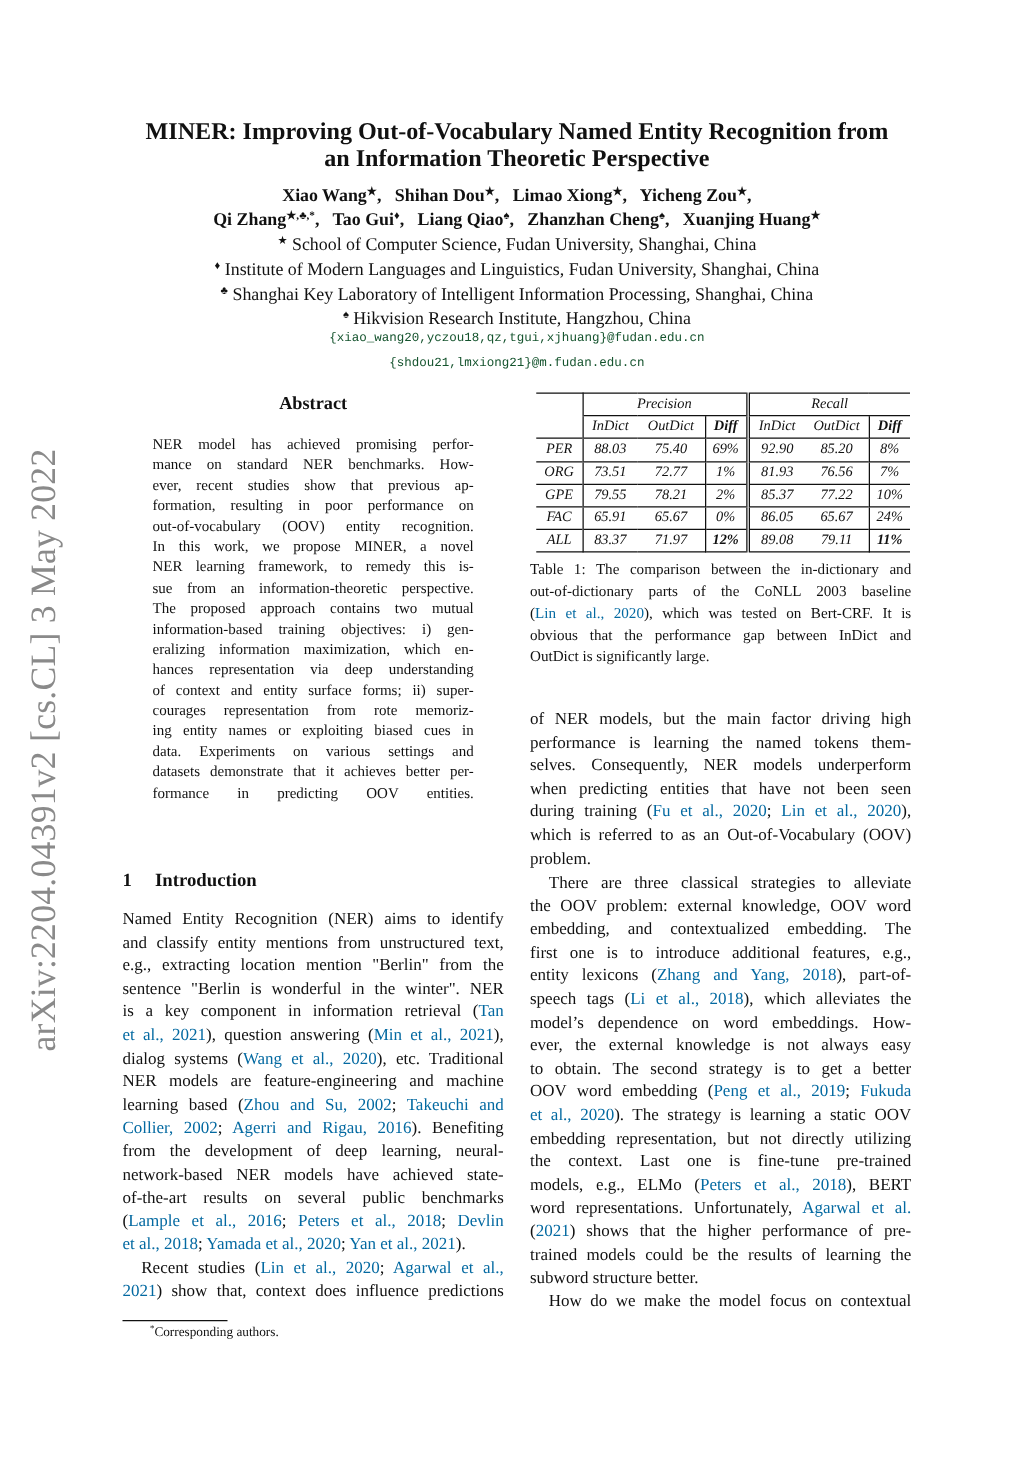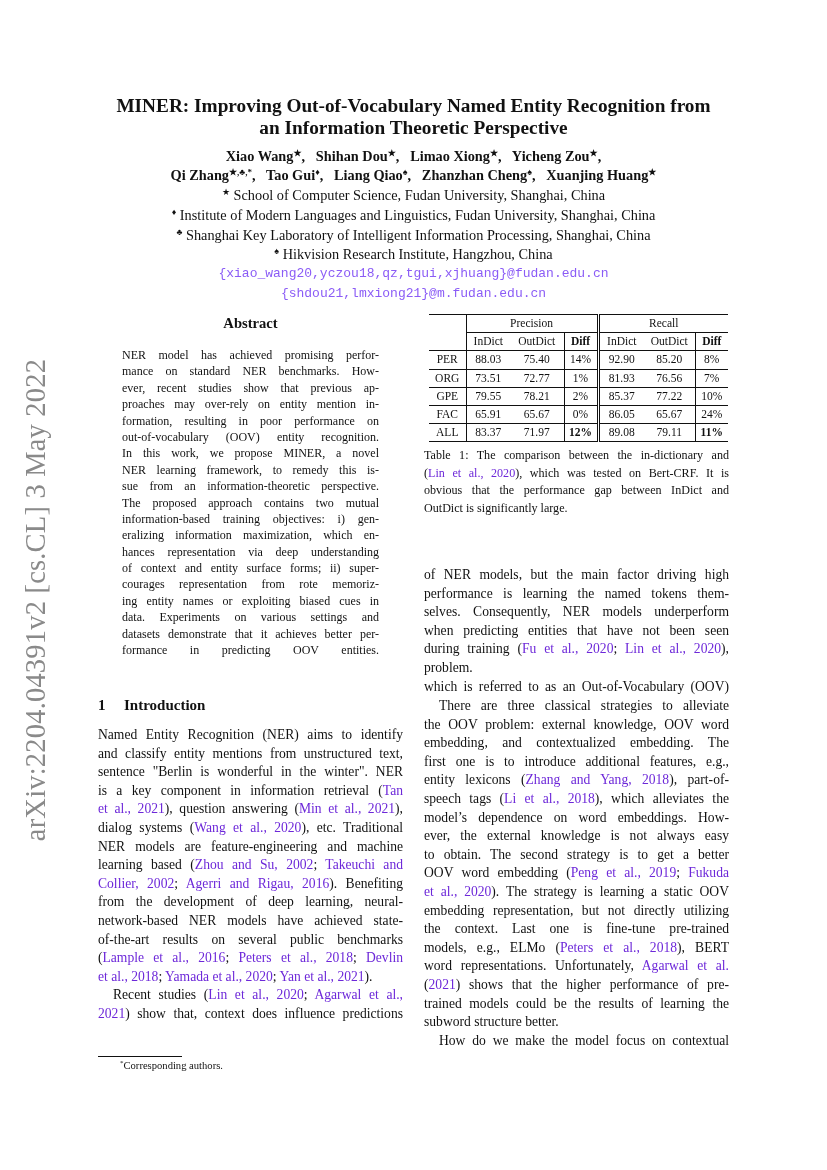--- a/index.html
+++ b/index.html
@@ -1,29 +1,29 @@
 <!DOCTYPE html>
 <html><head>
 <meta charset="utf-8">
 <style>
   html, body { margin: 0; padding: 0; background: #ffffff; }
   body { width: 827px; height: 1170px; position: relative; overflow: hidden;
          font-family: "Liberation Serif", "DejaVu Serif", serif; color: #111; }
   .abs { position: absolute; }
-  .cite { color: #6d28d9; }
+  .cite { color: #0369a1; }
 
   #arxiv-stamp { left: 36px; top: 600px; transform: translate(-50%, -50%) rotate(-90deg);
     white-space: nowrap; font-size: 28.5px; color: #8a8a8a; letter-spacing: 0.2px; }
 
   #title { left: 80px; width: 667px; top: 95px; text-align: center; font-weight: bold;
     font-size: 19.3px; line-height: 22px; }
   .authors { left: 80px; width: 667px; text-align: center; font-weight: bold; font-size: 14.3px; }
   .affil { left: 80px; width: 667px; text-align: center; font-size: 14.3px; }
   .email { left: 80px; width: 667px; text-align: center; font-family: "Liberation Mono", "DejaVu Sans Mono", monospace;
-    font-size: 13px; color: #8b5cf6; }
+    font-size: 10px; color: #14532d; }
   sup.m { font-size: 9px; vertical-align: 5px; }
 
   #abstract-heading { left: 98px; width: 305px; top: 315px; text-align: center; font-weight: bold; font-size: 14.6px; }
   .last { text-align: left; text-align-last: left; }
 
   #abstract-body { left: 122px; width: 257px; top: 347px; font-size: 12px; line-height: 16.4px; }
   #abstract-body .ln { display: block; text-align: justify; text-align-last: justify; height: 16.4px; overflow: hidden; }
 
   #intro-heading { left: 98px; top: 697px; font-weight: bold; font-size: 15px; }
   #intro-heading .num { display: inline-block; width: 26px; }
@@ -34,21 +34,21 @@
   .col .ln.indent { padding-left: 15px; }
   #left-col { left: 98px; width: 305px; top: 726px; }
   #right-col-top { left: 424px; width: 305px; top: 566px; }
   #right-col-bottom { left: 424px; width: 305px; top: 697px; }
 
   #footnote-rule { left: 98px; top: 1056px; width: 84px; height: 0; border-top: 1px solid #111; }
   #footnote { left: 120px; top: 1059px; font-size: 10.6px; }
   #footnote sup { font-size: 7px; vertical-align: 4px; }
 
   
-  #results-table { left: 429px; top: 314px; border-collapse: collapse; font-size: 11.5px; }
+  #results-table { left: 429px; top: 314px; border-collapse: collapse; font-size: 11.5px; font-style: italic; }
   #results-table td { padding: 0; height: 17.2px; text-align: center; line-height: 17px; }
   #results-table tr.top td { border-top: 1px solid #111; }
   #results-table tr.bot td { border-bottom: 1px solid #111; }
   #results-table tr.rule td { border-top: 1px solid #111; }
   #results-table .vl { border-right: 1px solid #111; }
   #results-table .vd { border-right: 3px double #111; }
   #results-table .b { font-weight: bold; }
   #results-table .grp { border-bottom: 1px solid #111; }
   #table-caption { left: 424px; width: 305px; top: 447px; font-size: 12.1px; line-height: 17.6px; }
   #table-caption .ln { display:block; text-align: justify; text-align-last: justify; height: 17.6px; white-space: nowrap; overflow: hidden;}
@@ -84,21 +84,20 @@
   <span>Hikvision Research Institute, Hangzhou, China</span>
 </div>
 <div class="abs email" style="top:266px;">{xiao_wang20,yczou18,qz,tgui,xjhuang}@fudan.edu.cn</div>
 <div class="abs email" style="top:286px;">{shdou21,lmxiong21}@m.fudan.edu.cn</div>
 
 <div class="abs" id="abstract-heading">Abstract</div>
 <div class="abs" id="abstract-body">
     <span class="ln">NER model has achieved promising perfor-</span>
     <span class="ln">mance on standard NER benchmarks. How-</span>
     <span class="ln">ever, recent studies show that previous ap-</span>
-    <span class="ln">proaches may over-rely on entity mention in-</span>
     <span class="ln">formation, resulting in poor performance on</span>
     <span class="ln">out-of-vocabulary (OOV) entity recognition.</span>
     <span class="ln">In this work, we propose MINER, a novel</span>
     <span class="ln">NER learning framework, to remedy this is-</span>
     <span class="ln">sue from an information-theoretic perspective.</span>
     <span class="ln">The proposed approach contains two mutual</span>
     <span class="ln">information-based training objectives: i) gen-</span>
     <span class="ln">eralizing information maximization, which en-</span>
     <span class="ln">hances representation via deep understanding</span>
     <span class="ln">of context and entity surface forms; ii) super-</span>
@@ -109,20 +108,21 @@
     <span class="ln last">formance in predicting OOV entities.</span>
   </div>
 
 <div class="abs" id="intro-heading">
   <span class="num">1</span><span>Introduction</span>
 </div>
 
 <div class="abs col" id="left-col">
     <span class="ln">Named Entity Recognition (NER) aims to identify</span>
     <span class="ln">and classify entity mentions from unstructured text,</span>
+    <span class="ln">e.g., extracting location mention "Berlin" from the</span>
     <span class="ln">sentence "Berlin is wonderful in the winter". NER</span>
     <span class="ln">is a key component in information retrieval (<span class="cite">Tan</span></span>
     <span class="ln"><span class="cite">et al., 2021</span>), question answering (<span class="cite">Min et al., 2021</span>),</span>
     <span class="ln">dialog systems (<span class="cite">Wang et al., 2020</span>), etc. Traditional</span>
     <span class="ln">NER models are feature-engineering and machine</span>
     <span class="ln">learning based (<span class="cite">Zhou and Su, 2002</span>; <span class="cite">Takeuchi and</span></span>
     <span class="ln"><span class="cite">Collier, 2002</span>; <span class="cite">Agerri and Rigau, 2016</span>). Benefiting</span>
     <span class="ln">from the development of deep learning, neural-</span>
     <span class="ln">network-based NER models have achieved state-</span>
     <span class="ln">of-the-art results on several public benchmarks</span>
@@ -130,22 +130,22 @@
     <span class="ln last"><span class="cite">et al., 2018</span>; <span class="cite">Yamada et al., 2020</span>; <span class="cite">Yan et al., 2021</span>).</span>
     <span class="ln indent">Recent studies (<span class="cite">Lin et al., 2020</span>; <span class="cite">Agarwal et al.,</span></span>
     <span class="ln"><span class="cite">2021</span>) show that, context does influence predictions</span>
   </div>
 <div class="abs col" id="right-col-top">
     <span class="ln">of NER models, but the main factor driving high</span>
     <span class="ln">performance is learning the named tokens them-</span>
     <span class="ln">selves. Consequently, NER models underperform</span>
     <span class="ln">when predicting entities that have not been seen</span>
     <span class="ln">during training (<span class="cite">Fu et al., 2020</span>; <span class="cite">Lin et al., 2020</span>),</span>
+    <span class="ln">which is referred to as an Out-of-Vocabulary (OOV)</span>
     <span class="ln last">problem.</span>
-    <span class="ln">which is referred to as an Out-of-Vocabulary (OOV)</span>
   </div>
 <div class="abs col" id="right-col-bottom">
     <span class="ln indent">There are three classical strategies to alleviate</span>
     <span class="ln">the OOV problem: external knowledge, OOV word</span>
     <span class="ln">embedding, and contextualized embedding.  The</span>
     <span class="ln">first one is to introduce additional features, e.g.,</span>
     <span class="ln">entity lexicons (<span class="cite">Zhang and Yang, 2018</span>), part-of-</span>
     <span class="ln">speech tags (<span class="cite">Li et al., 2018</span>), which alleviates the</span>
     <span class="ln">model’s dependence on word embeddings. How-</span>
     <span class="ln">ever, the external knowledge is not always easy</span>
@@ -189,21 +189,21 @@
     <td class="vl">OutDict</td>
     <td class="vd b">Diff</td>
     <td>InDict</td>
     <td class="vl">OutDict</td>
     <td class="b">Diff</td>
   </tr>
   <tr class="rule">
     <td class="vl">PER</td>
     <td>88.03</td>
     <td class="vl">75.40</td>
-    <td class="vd">14%</td>
+    <td class="vd">69%</td>
     <td>92.90</td>
     <td class="vl">85.20</td>
     <td>8%</td>
   </tr>
   <tr class="rule">
     <td class="vl">ORG</td>
     <td>73.51</td>
     <td class="vl">72.77</td>
     <td class="vd">1%</td>
     <td>81.93</td>
@@ -235,16 +235,17 @@
     <td class="vd b">12%</td>
     <td>89.08</td>
     <td class="vl">79.11</td>
     <td class="b">11%</td>
   </tr>
 </tbody>
   </table>
 
 <div class="abs" id="table-caption">
     <span class="ln">Table 1: The comparison between the in-dictionary and</span>
+    <span class="ln">out-of-dictionary parts of the CoNLL 2003 baseline</span>
     <span class="ln">(<span class="cite">Lin et al., 2020</span>), which was tested on Bert-CRF. It is</span>
     <span class="ln">obvious that the performance gap between InDict and</span>
     <span class="ln last">OutDict is significantly large.</span>
   </div>
 
 </body></html>

